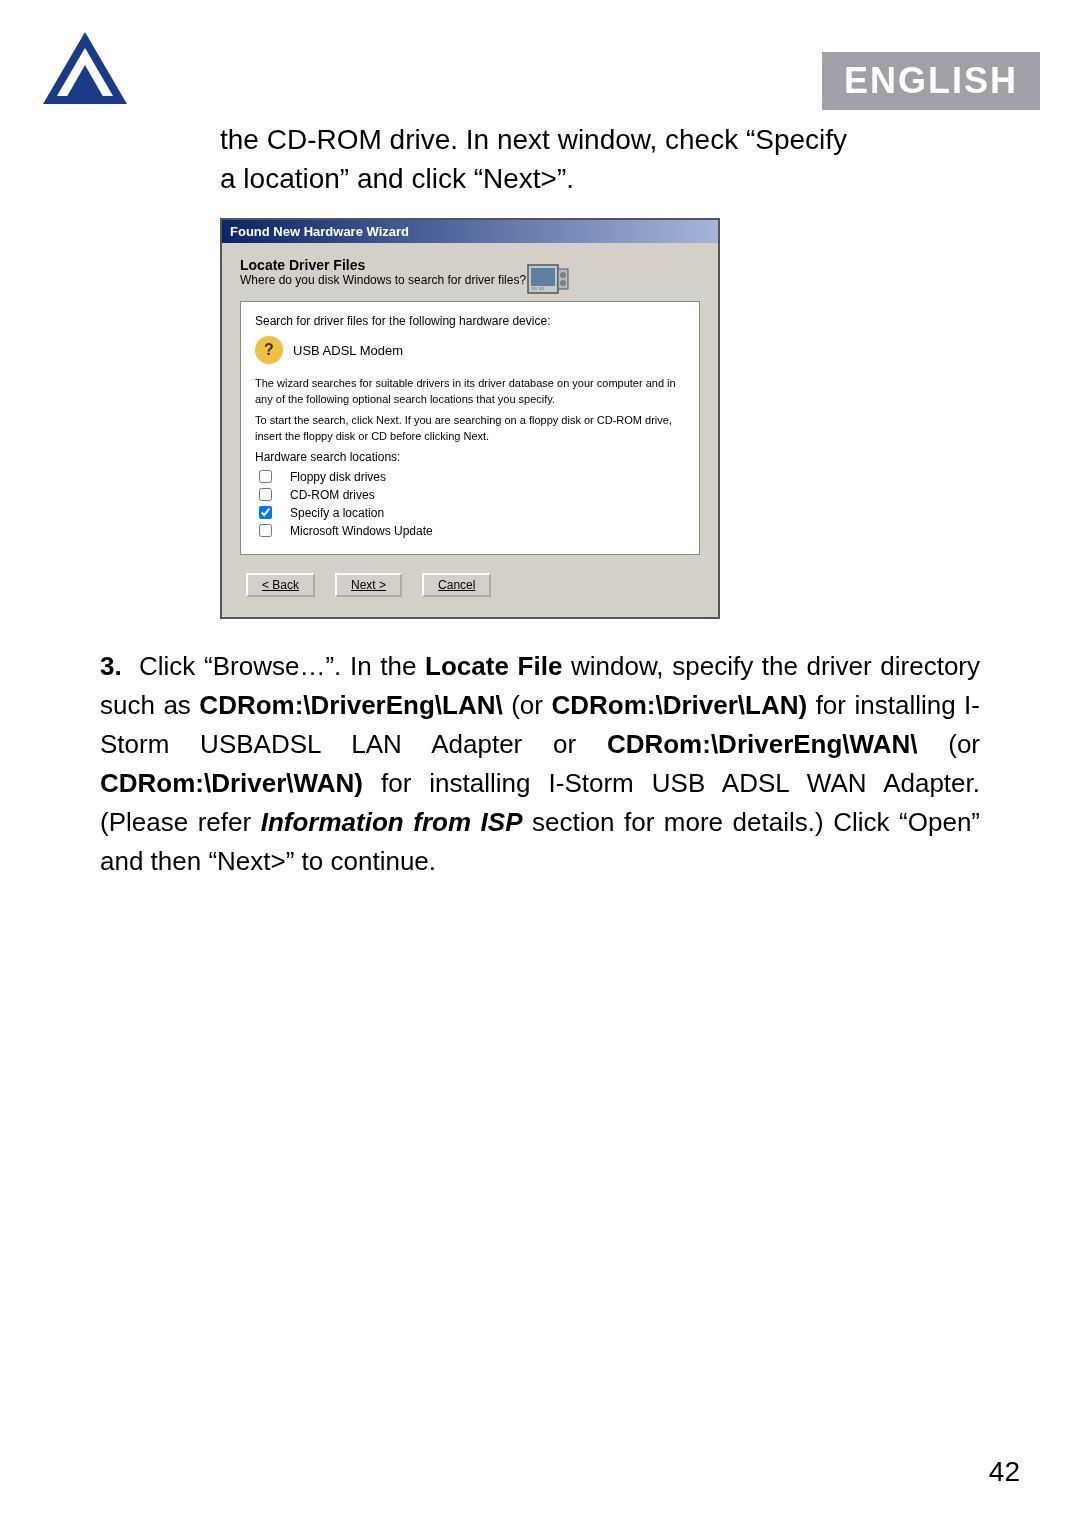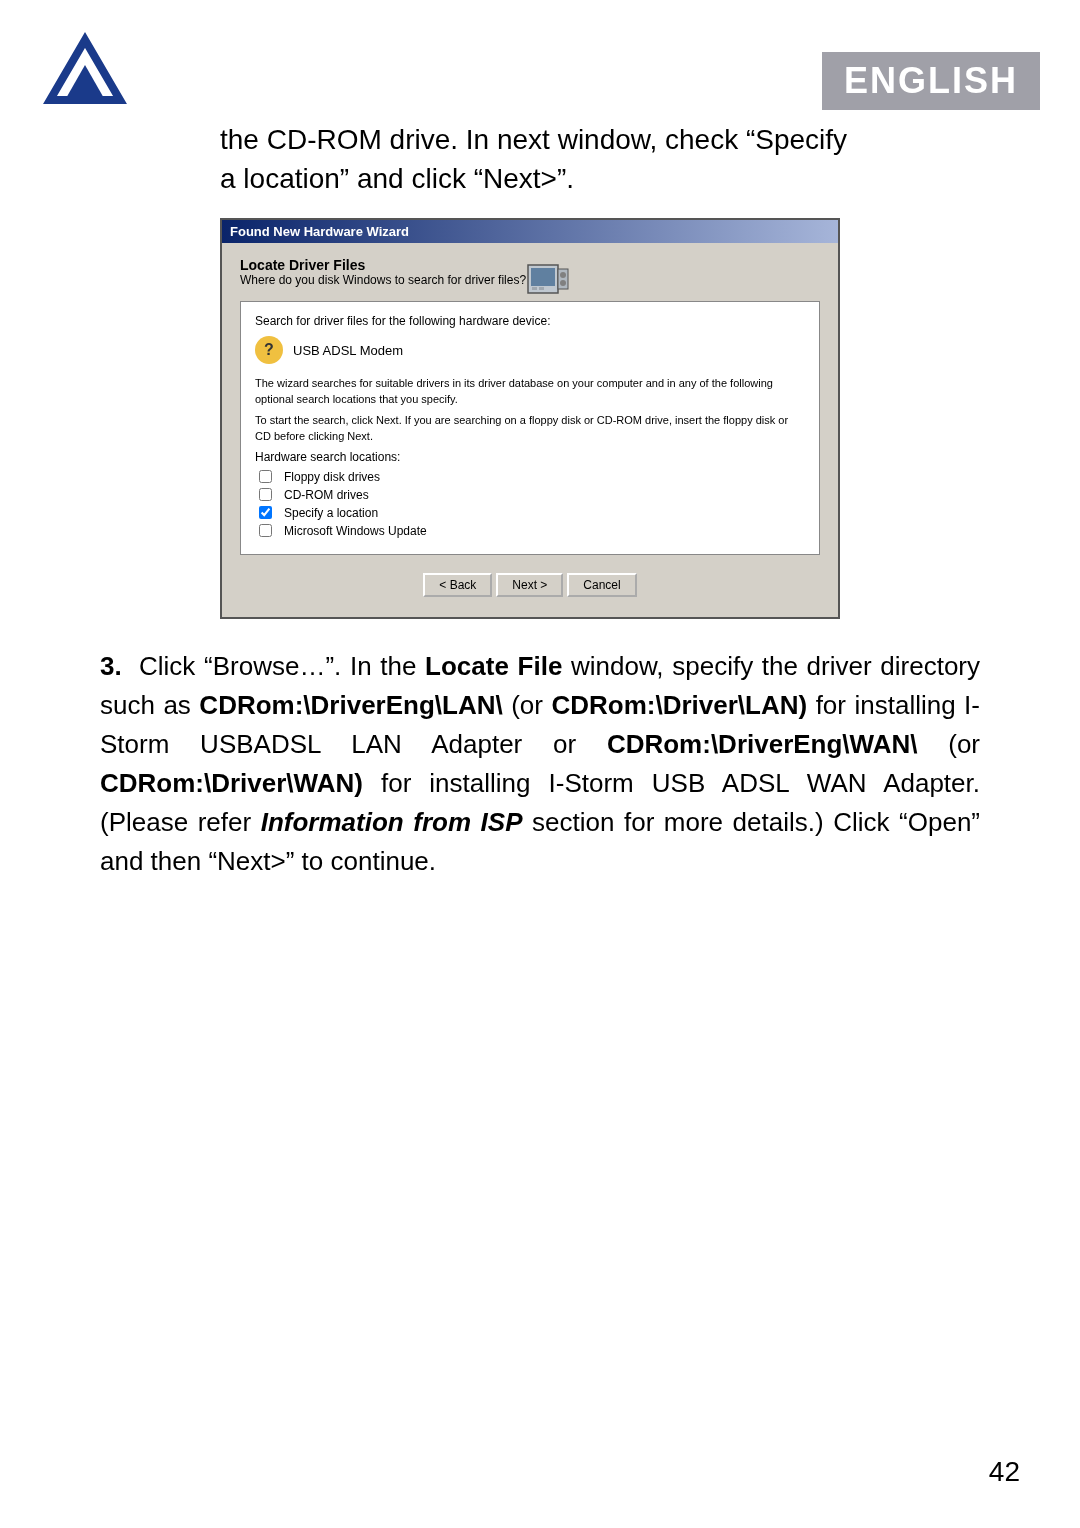--- a/index.html
+++ b/index.html
@@ -34,21 +34,21 @@
       padding: 10px 220px 20px 220px;
       font-size: 28px;
       line-height: 1.4;
       color: #000;
       text-align: left;
     }
 
     
     .dialog-container {
       margin: 0 auto;
-      width: 620px;
+      width: 500px;
       border: 2px solid #555;
       background: #d4d0c8;
       margin-left: 220px;
     }
 
     .dialog-titlebar {
       background: linear-gradient(to right, #0a246a, #a6b5d9);
       color: #fff;
       font-size: 13px;
       font-weight: bold;
@@ -109,40 +109,41 @@
 
     .optional-label {
       font-size: 12px;
       color: #000;
       margin-bottom: 6px;
     }
 
     .checkbox-row {
       display: flex;
       align-items: center;
-      gap: 12px;
+      gap: 18px;
       margin-bottom: 4px;
       margin-left: 4px;
     }
 
     .checkbox-row input[type="checkbox"] {
       width: 13px;
       height: 13px;
     }
 
     .checkbox-label {
       font-size: 12px;
       color: #000;
     }
 
     .dialog-footer {
       display: flex;
-      justify-content: center;
-      gap: 4px;
+      justify-content: flex-start;
+      gap: 20px;
       padding: 8px 6px 6px 6px;
+      text-decoration: underline;
     }
 
     .dialog-btn {
       font-size: 12px;
       padding: 3px 14px;
       background: #d4d0c8;
       border: 2px outset #fff;
       color: #000;
       cursor: pointer;
       min-width: 60px;

